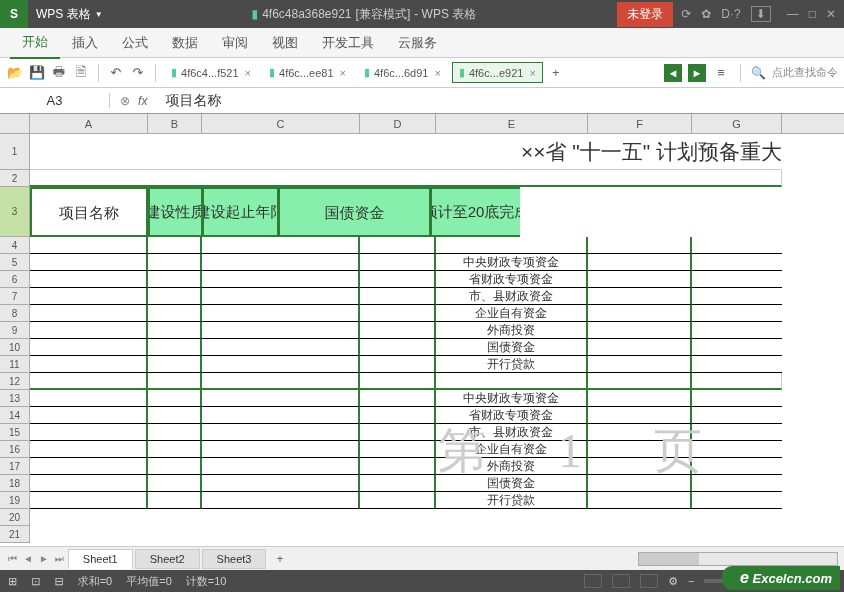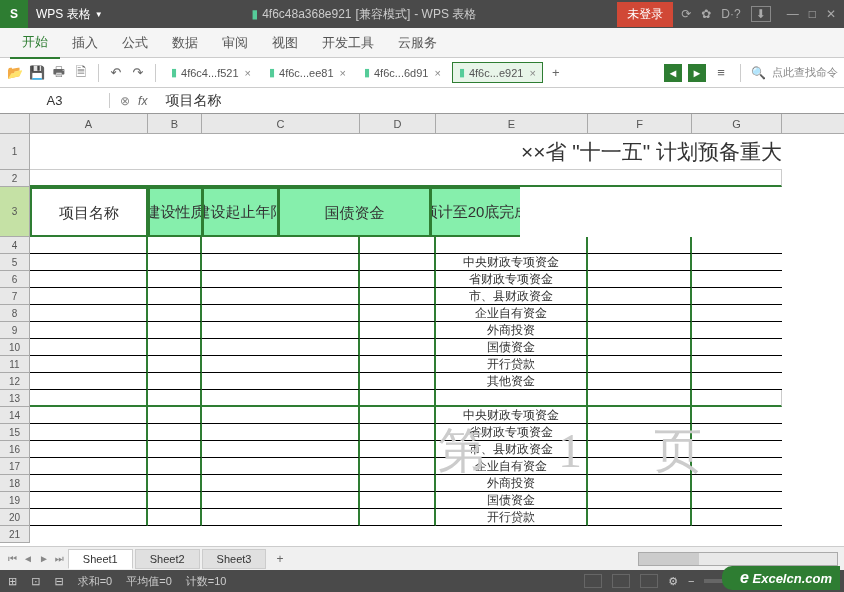--- a/index.html
+++ b/index.html
@@ -306,29 +306,20 @@
           </div>
           <div class="row">
             <div class="cell A" style="border-right: 2px solid rgb(46, 125, 50); border-bottom: 1px solid rgb(0, 0, 0);"></div>
             <div class="cell B" style="border-right: 2px solid rgb(46, 125, 50); border-bottom: 1px solid rgb(0, 0, 0);"></div>
             <div class="cell C" style="border-right: 2px solid rgb(46, 125, 50); border-bottom: 1px solid rgb(0, 0, 0);"></div>
             <div class="cell D" style="border-right: 2px solid rgb(46, 125, 50); border-bottom: 1px solid rgb(0, 0, 0);"></div>
             <div class="cell E" style="border-right: 2px solid rgb(46, 125, 50); border-bottom: 1px solid rgb(0, 0, 0); font-size: 12px;">开行贷款</div>
             <div class="cell F" style="border-right: 2px solid rgb(46, 125, 50); border-bottom: 1px solid rgb(0, 0, 0);"></div>
             <div class="cell G" style="border-right: none; border-bottom: 1px solid rgb(0, 0, 0);"></div>
           </div>
-          <div class="row">
-            <div class="cell A" style="border-right: 2px solid rgb(46, 125, 50); border-bottom: 1px solid rgb(0, 0, 0);"></div>
-            <div class="cell B" style="border-right: 2px solid rgb(46, 125, 50); border-bottom: 1px solid rgb(0, 0, 0);"></div>
-            <div class="cell C" style="border-right: 2px solid rgb(46, 125, 50); border-bottom: 1px solid rgb(0, 0, 0);"></div>
-            <div class="cell D" style="border-right: 2px solid rgb(46, 125, 50); border-bottom: 1px solid rgb(0, 0, 0);"></div>
-            <div class="cell E" style="border-right: 2px solid rgb(46, 125, 50); border-bottom: 1px solid rgb(0, 0, 0); font-size: 12px;">其他资金</div>
-            <div class="cell F" style="border-right: 2px solid rgb(46, 125, 50); border-bottom: 1px solid rgb(0, 0, 0);"></div>
-            <div class="cell G" style="border-right: none; border-bottom: 1px solid rgb(0, 0, 0);"></div>
-          </div>
         </div>
 
       <div class="row">
           <div class="cell A" style="border-right:2px solid #2e7d32;border-bottom:2px solid #2e7d32"></div>
           <div class="cell B" style="border-right:2px solid #2e7d32;border-bottom:2px solid #2e7d32"></div>
           <div class="cell C" style="border-right:2px solid #2e7d32;border-bottom:2px solid #2e7d32"></div>
           <div class="cell D" style="border-right:2px solid #2e7d32;border-bottom:2px solid #2e7d32"></div>
           <div class="cell E" style="border-right:2px solid #2e7d32;border-bottom:2px solid #2e7d32"></div>
           <div class="cell F" style="border-right:2px solid #2e7d32;border-bottom:2px solid #2e7d32"></div>
           <div class="cell G" style="border-bottom:2px solid #2e7d32"></div>

